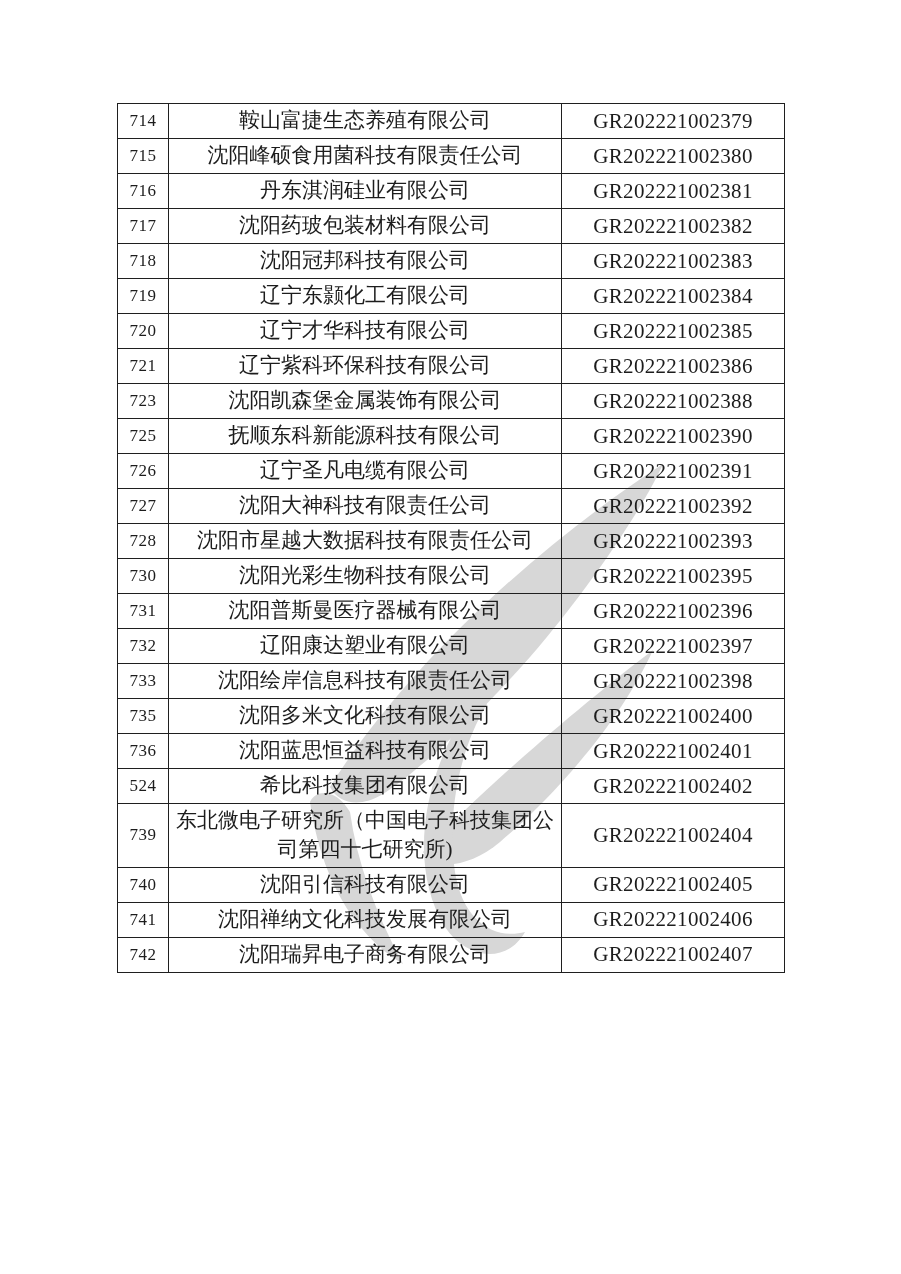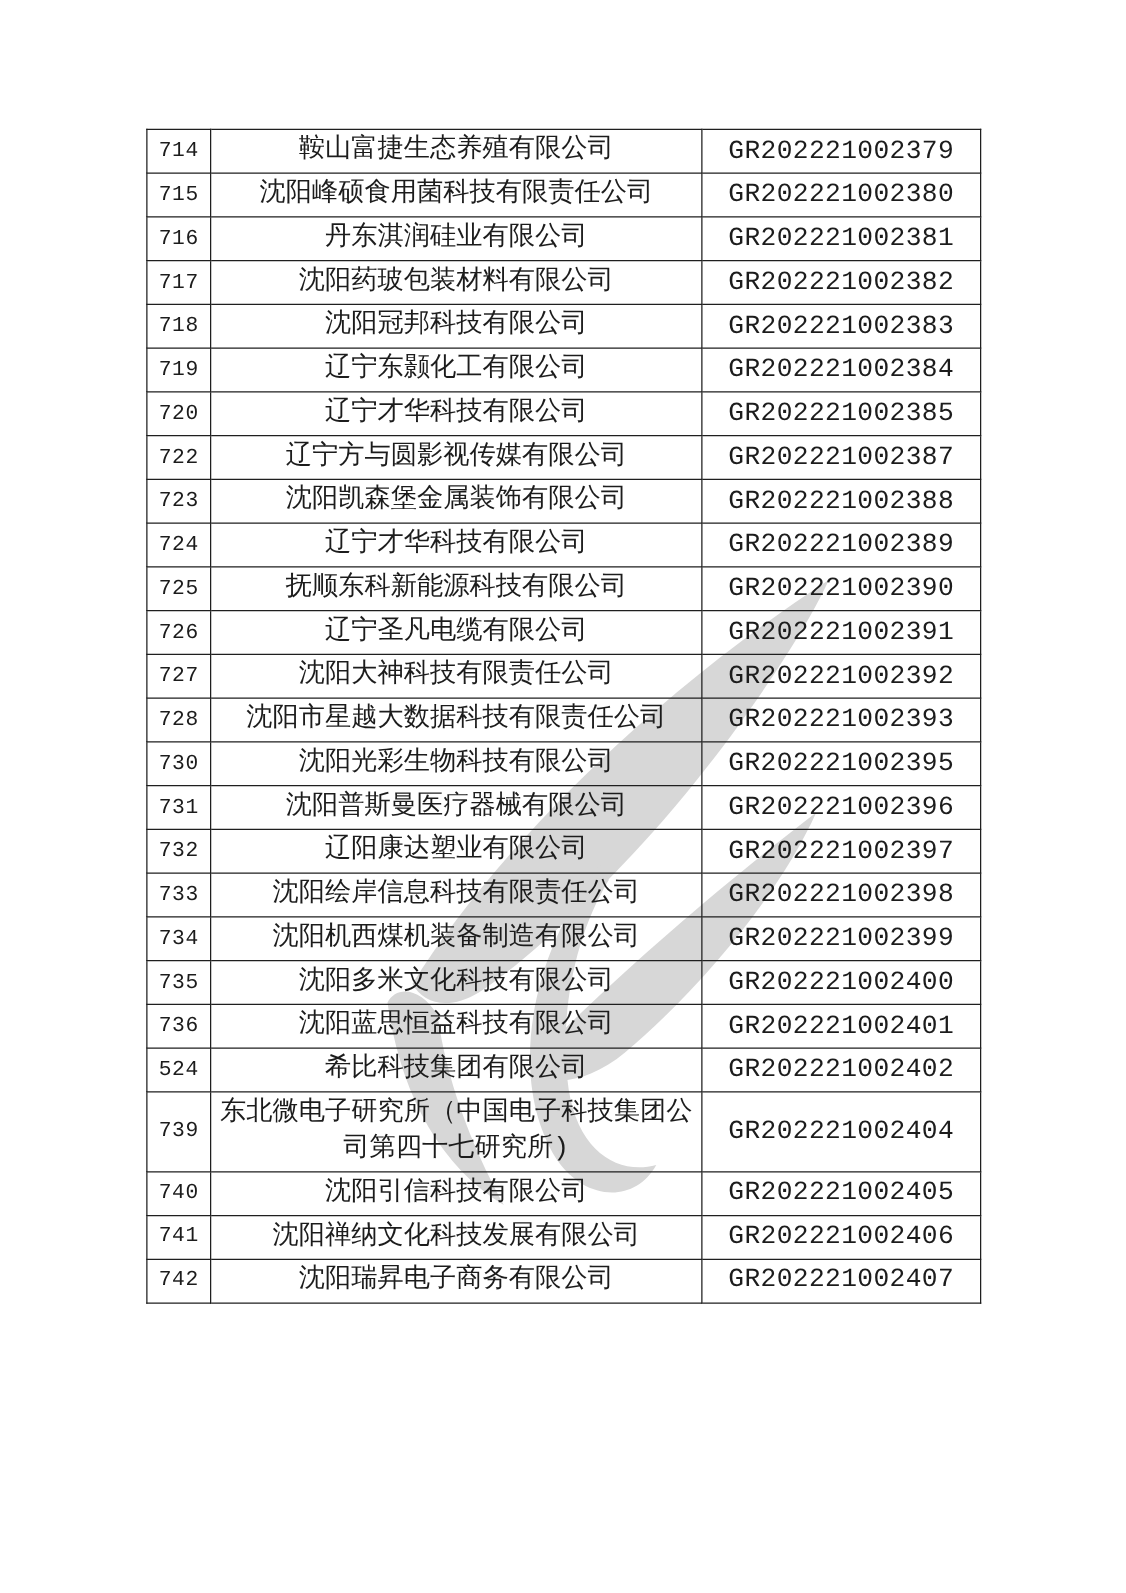--- a/index.html
+++ b/index.html
@@ -5,21 +5,21 @@
   html, body {
     margin: 0;
     padding: 0;
     background: #ffffff;
   }
   .page {
     position: relative;
     width: 901px;
     height: 1274px;
     background: var(--page-bg, #ffffff);
-    font-family: Liberation Mono, monospace;
+    font-family: Liberation Serif, serif;
     color: var(--text, #1c1c1c);
     overflow: hidden;
   }
   .watermark {
     position: absolute;
     left: 295px;
     top: 452px;
     z-index: 0;
   }
   table.roster {
@@ -94,33 +94,28 @@
           <td class="num">719</td>
           <td class="name">辽宁东颢化工有限公司</td>
           <td class="code">GR202221002384</td>
         </tr>
         <tr>
           <td class="num">720</td>
           <td class="name">辽宁才华科技有限公司</td>
           <td class="code">GR202221002385</td>
         </tr>
         <tr>
-          <td class="num">722</td>
-          <td class="name">辽宁方与圆影视传媒有限公司</td>
-          <td class="code">GR202221002387</td>
+          <td class="num">721</td>
+          <td class="name">辽宁紫科环保科技有限公司</td>
+          <td class="code">GR202221002386</td>
         </tr>
         <tr>
           <td class="num">723</td>
           <td class="name">沈阳凯森堡金属装饰有限公司</td>
           <td class="code">GR202221002388</td>
-        </tr>
-        <tr>
-          <td class="num">724</td>
-          <td class="name">辽宁才华科技有限公司</td>
-          <td class="code">GR202221002389</td>
         </tr>
         <tr>
           <td class="num">725</td>
           <td class="name">抚顺东科新能源科技有限公司</td>
           <td class="code">GR202221002390</td>
         </tr>
         <tr>
           <td class="num">726</td>
           <td class="name">辽宁圣凡电缆有限公司</td>
           <td class="code">GR202221002391</td>
@@ -149,25 +144,20 @@
           <td class="num">732</td>
           <td class="name">辽阳康达塑业有限公司</td>
           <td class="code">GR202221002397</td>
         </tr>
         <tr>
           <td class="num">733</td>
           <td class="name">沈阳绘岸信息科技有限责任公司</td>
           <td class="code">GR202221002398</td>
         </tr>
         <tr>
-          <td class="num">734</td>
-          <td class="name">沈阳机西煤机装备制造有限公司</td>
-          <td class="code">GR202221002399</td>
-        </tr>
-        <tr>
           <td class="num">735</td>
           <td class="name">沈阳多米文化科技有限公司</td>
           <td class="code">GR202221002400</td>
         </tr>
         <tr>
           <td class="num">736</td>
           <td class="name">沈阳蓝思恒益科技有限公司</td>
           <td class="code">GR202221002401</td>
         </tr>
         <tr>

